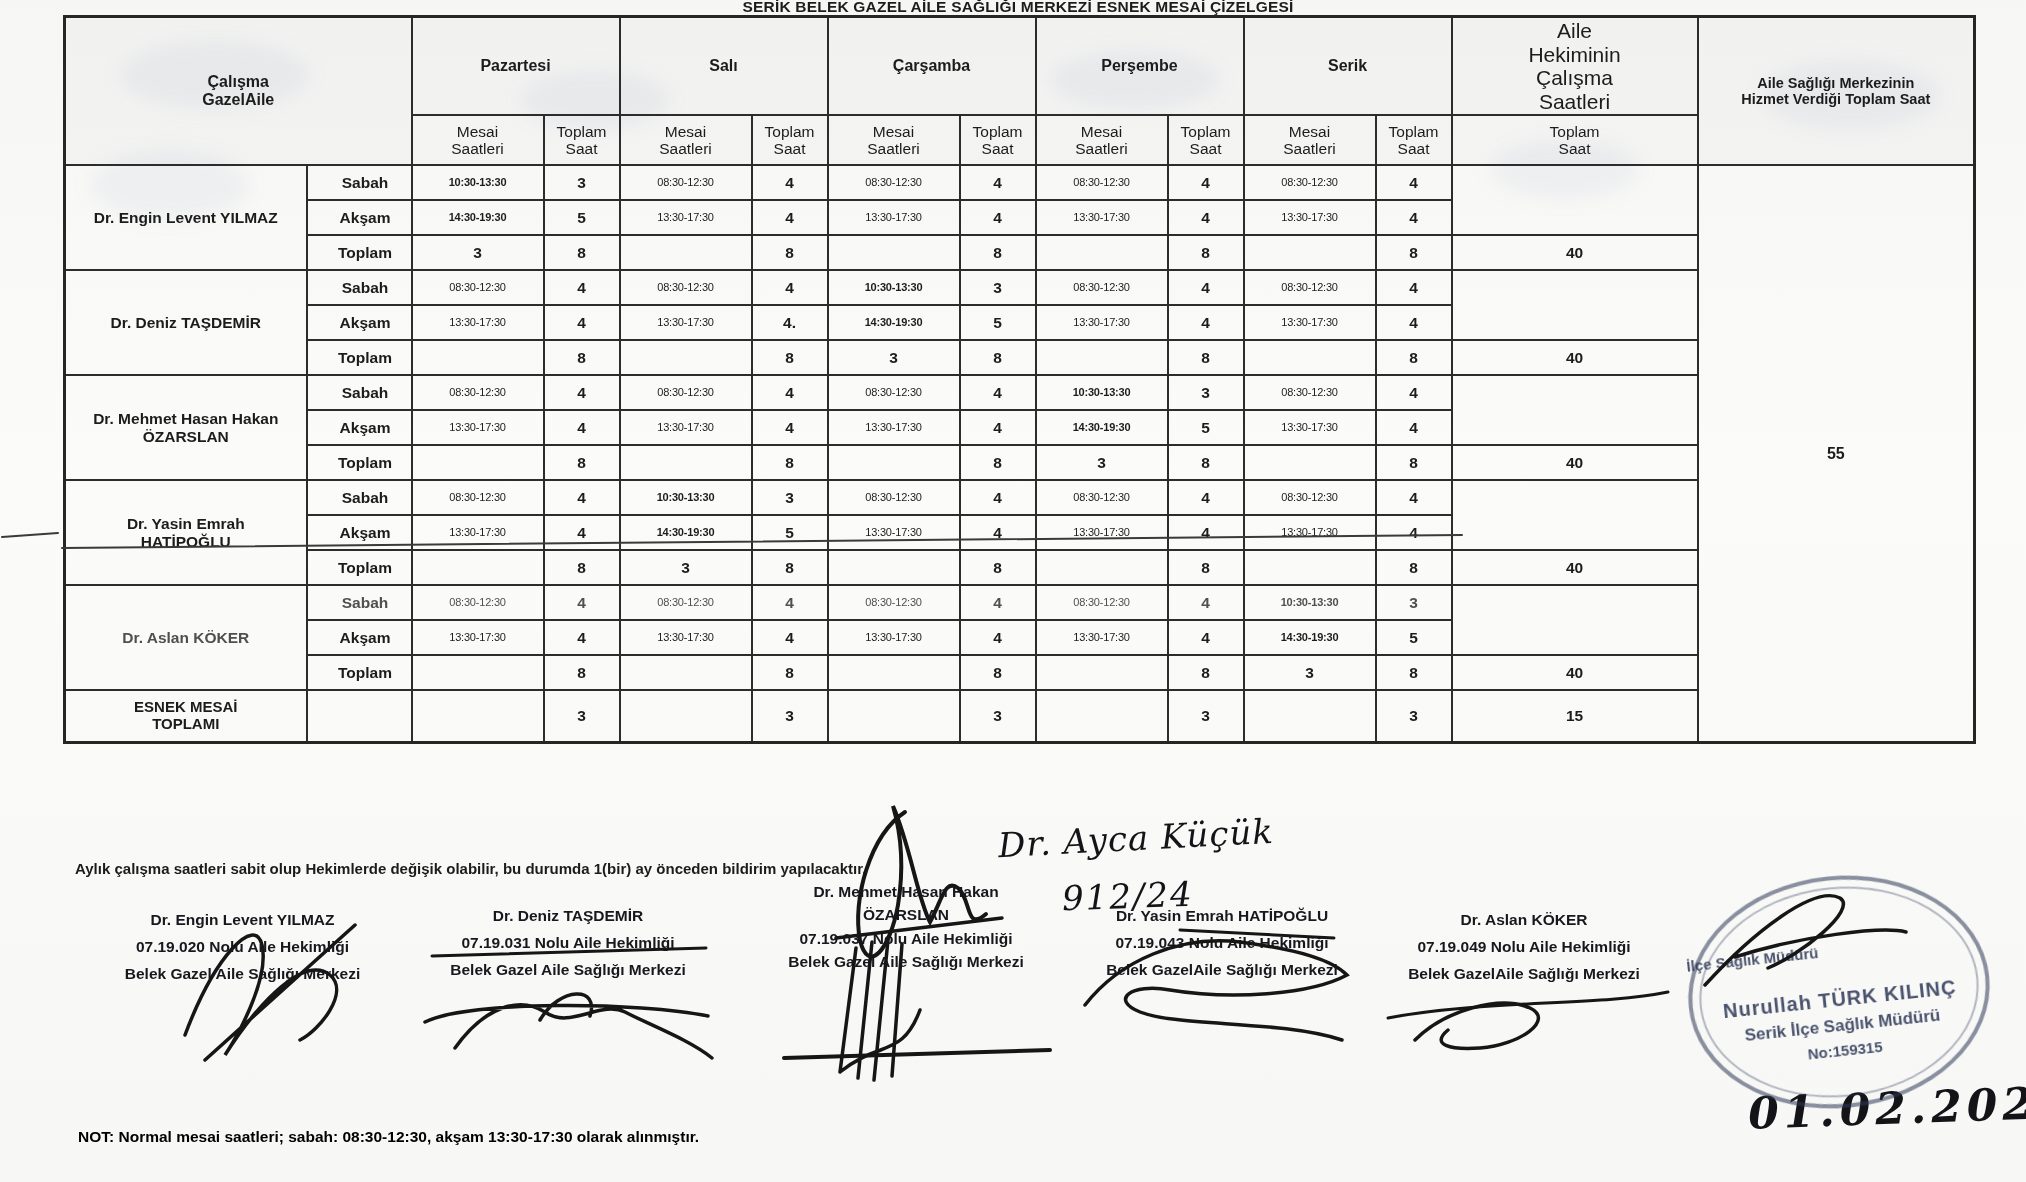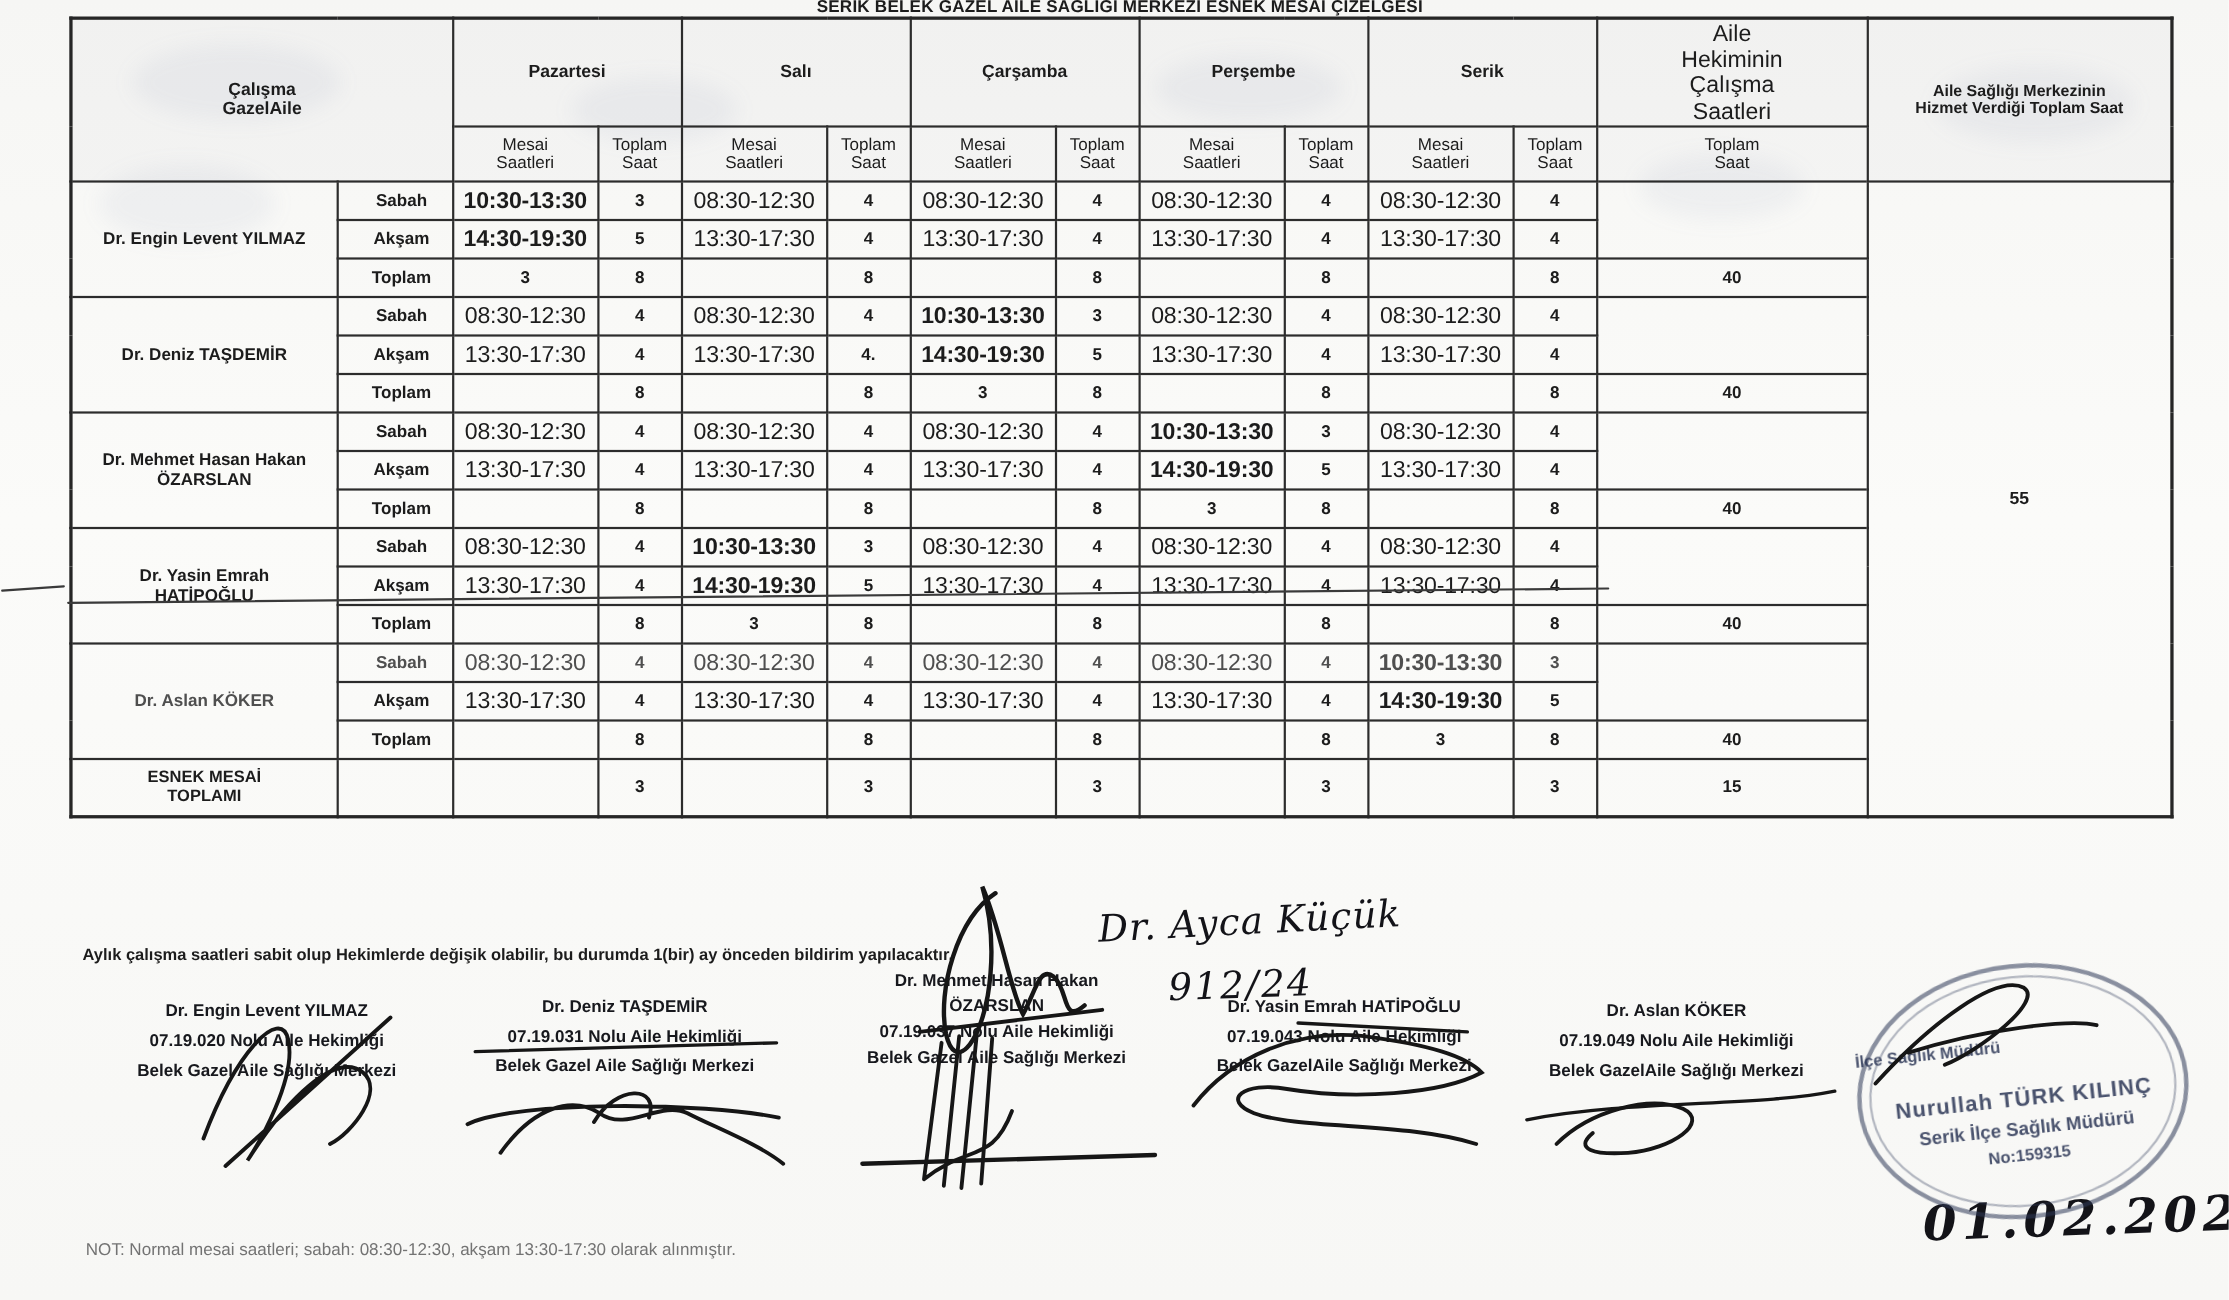--- a/index.html
+++ b/index.html
@@ -23,31 +23,31 @@
   .hrow2 th{height:46px;font-weight:400;background:rgba(150,160,185,.04);}
   th.corner span{display:inline-block;max-width:95px;font-weight:700;font-size:16px;}
   th.narrow-head{font-weight:400;font-size:21px;}
   th.narrow-head span{display:inline-block;max-width:112px;}
   th.center-head{font-weight:700;font-size:14.5px;}
   th.center-head span{display:inline-block;max-width:205px;}
   th.sub span{display:inline-block;max-width:66px;}
   tbody td{height:31px;}
   td.doc-name{font-weight:700;font-size:15.5px;padding:0 14px;}
   td.shift{font-weight:700;padding-left:15px;}
-  td.time{font-size:21px;font-weight:400;letter-spacing:-.2px;}
+  td.time{font-size:11px;font-weight:400;letter-spacing:-.2px;}
   td.time.bold{font-weight:700;}
   td.hours{font-weight:700;font-size:15.5px;}
   tr.faded td{color:#4f4f4f;}
   tr.esnek td{height:48px;}
   td.esnek-label{font-weight:700;font-size:15px;margin-top:36px;}
   td.esnek-label span{display:inline-block;max-width:130px;}
   td.center-total{font-weight:700;font-size:16px;}
   
   .note1{position:absolute;left:75px;top:860px;font-size:15px;font-weight:700;}
-  .note2{position:absolute;left:78px;top:1128px;font-size:15.5px;font-weight:400;color:#737373;}
+  .note2{position:absolute;left:78px;top:1128px;font-size:15.5px;font-weight:700;color:#000000;}
   
   .sig-block{position:absolute;text-align:center;font-size:15.5px;font-weight:700;color:#17181d;line-height:1.75;}
   
   .hand{position:absolute;font-family:"DejaVu Serif",cursive;font-style:italic;color:#131318;}
   .hand-name{left:998px;top:818px;font-size:34px;transform:rotate(-3deg);letter-spacing:1px;}
   .hand-code{left:1062px;top:876px;font-size:34px;transform:rotate(-2deg);letter-spacing:2px;}
   .hand-date{left:1748px;top:1082px;font-size:44px;transform:rotate(-2deg);letter-spacing:5px;font-weight:700;}
   
   .stamp{position:absolute;left:1688px;top:876px;width:302px;height:232px;transform:rotate(-6deg);
     color:rgba(43,54,86,.85);filter:blur(.3px);}

